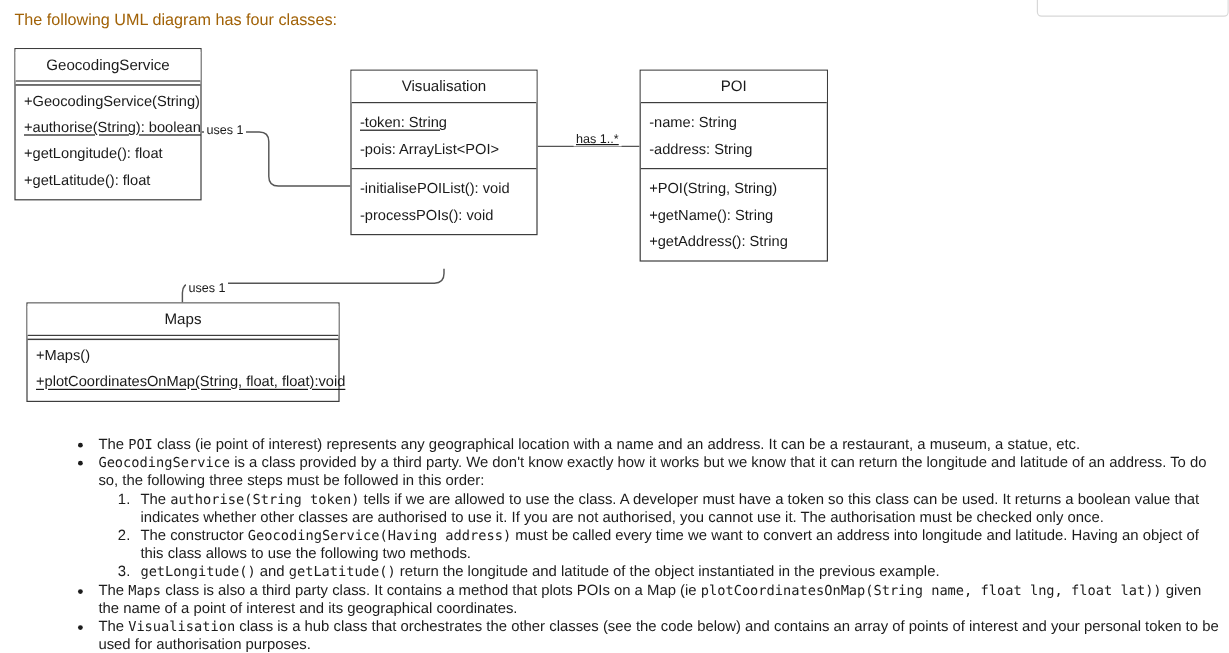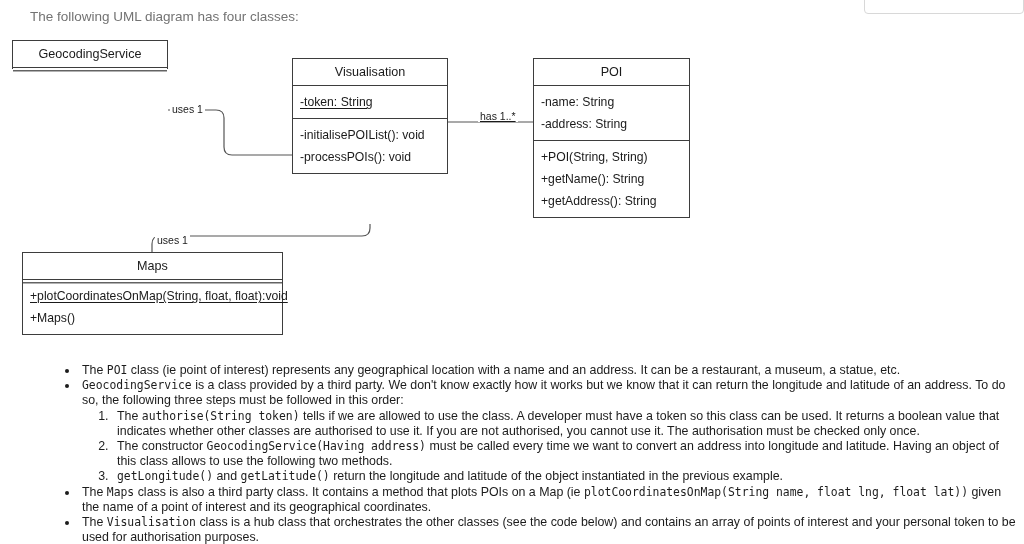--- a/index.html
+++ b/index.html
@@ -16,23 +16,22 @@
     color: #1a1a1a;
   }
 
   
   #intro-text {
     position: absolute;
     left: 12px;
     top: 8px;
     font-size: 13.5px;
     line-height: 17px;
-    color: #737373;
+    color: #a16207;
     white-space: nowrap;
-    margin-left: 18px;
   }
 
   
   #topright-clip {
     position: absolute;
     right: 0px;
     top: -14px;
     width: 160px;
     height: 28px;
     border: 1px solid #d8d8d8;
@@ -158,26 +157,33 @@
 
     <path d="M168 110 L216 110 Q224 110 224 118 L224 147 Q224 155 232 155 L292 155" fill="none" stroke="#555555" stroke-width="1.2"></path>
 
     <path d="M448 122 L533 122" fill="none" stroke="#555555" stroke-width="1.2"></path>
 
     <path d="M370 224 L370 228 Q370 236 362 236 L160 236 Q152 236 152 244 L152 252" fill="none" stroke="#555555" stroke-width="1.2"></path>
   </svg>
 
   <div class="uml-class" id="class-geocodingservice">
     <div class="uml-name double">GeocodingService</div>
+    <div class="uml-section">
+      <div class="uml-row"><span class="txt">+GeocodingService(String)</span></div>
+      <div class="uml-row"><span class="txt underline">+authorise(String): boolean</span></div>
+      <div class="uml-row"><span class="txt">+getLongitude(): float</span></div>
+      <div class="uml-row"><span class="txt">+getLatitude(): float</span></div>
+    </div>
   </div>
 
   <div class="uml-class" id="class-visualisation">
     <div class="uml-name">Visualisation</div>
     <div class="uml-section">
       <div class="uml-row"><span class="txt underline">-token: String</span></div>
+      <div class="uml-row"><span class="txt">-pois: ArrayList&lt;POI&gt;</span></div>
     </div>
     <div class="uml-section">
       <div class="uml-row"><span class="txt">-initialisePOIList(): void</span></div>
       <div class="uml-row"><span class="txt">-processPOIs(): void</span></div>
     </div>
   </div>
 
   <div class="uml-class" id="class-poi">
     <div class="uml-name">POI</div>
     <div class="uml-section">
@@ -187,22 +193,22 @@
     <div class="uml-section">
       <div class="uml-row"><span class="txt">+POI(String, String)</span></div>
       <div class="uml-row"><span class="txt">+getName(): String</span></div>
       <div class="uml-row"><span class="txt">+getAddress(): String</span></div>
     </div>
   </div>
 
   <div class="uml-class" id="class-maps">
     <div class="uml-name double">Maps</div>
     <div class="uml-section">
+      <div class="uml-row"><span class="txt">+Maps()</span></div>
       <div class="uml-row"><span class="txt underline">+plotCoordinatesOnMap(String, float, float):void</span></div>
-      <div class="uml-row"><span class="txt">+Maps()</span></div>
     </div>
   </div>
 
   <div class="edge-label" id="label-uses-1-geocoding">uses 1</div>
   <div class="edge-label" id="label-has-1-many">has 1..*</div>
   <div class="edge-label" id="label-uses-1-maps">uses 1</div>
 </div>
 
 <div id="description">
   <ul>

